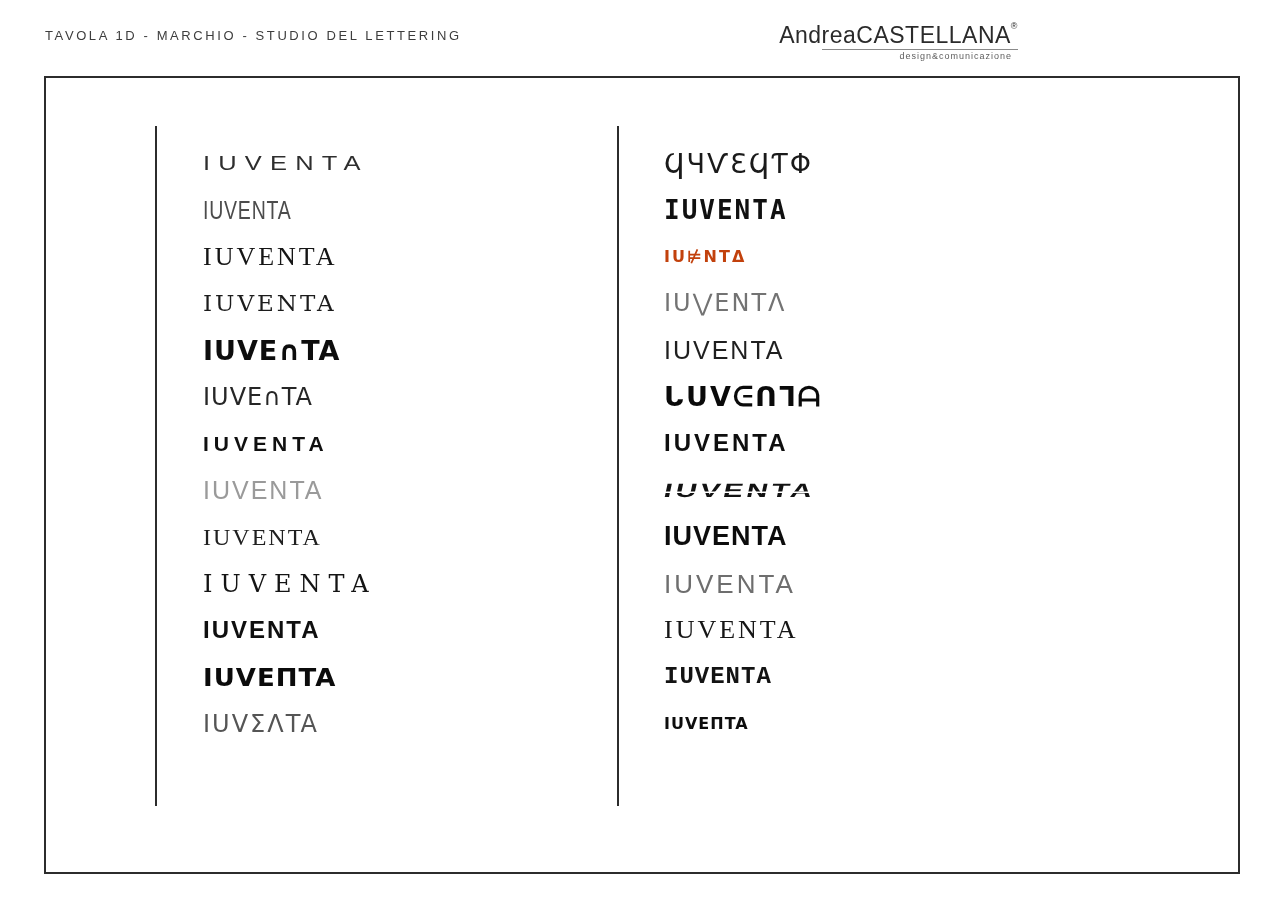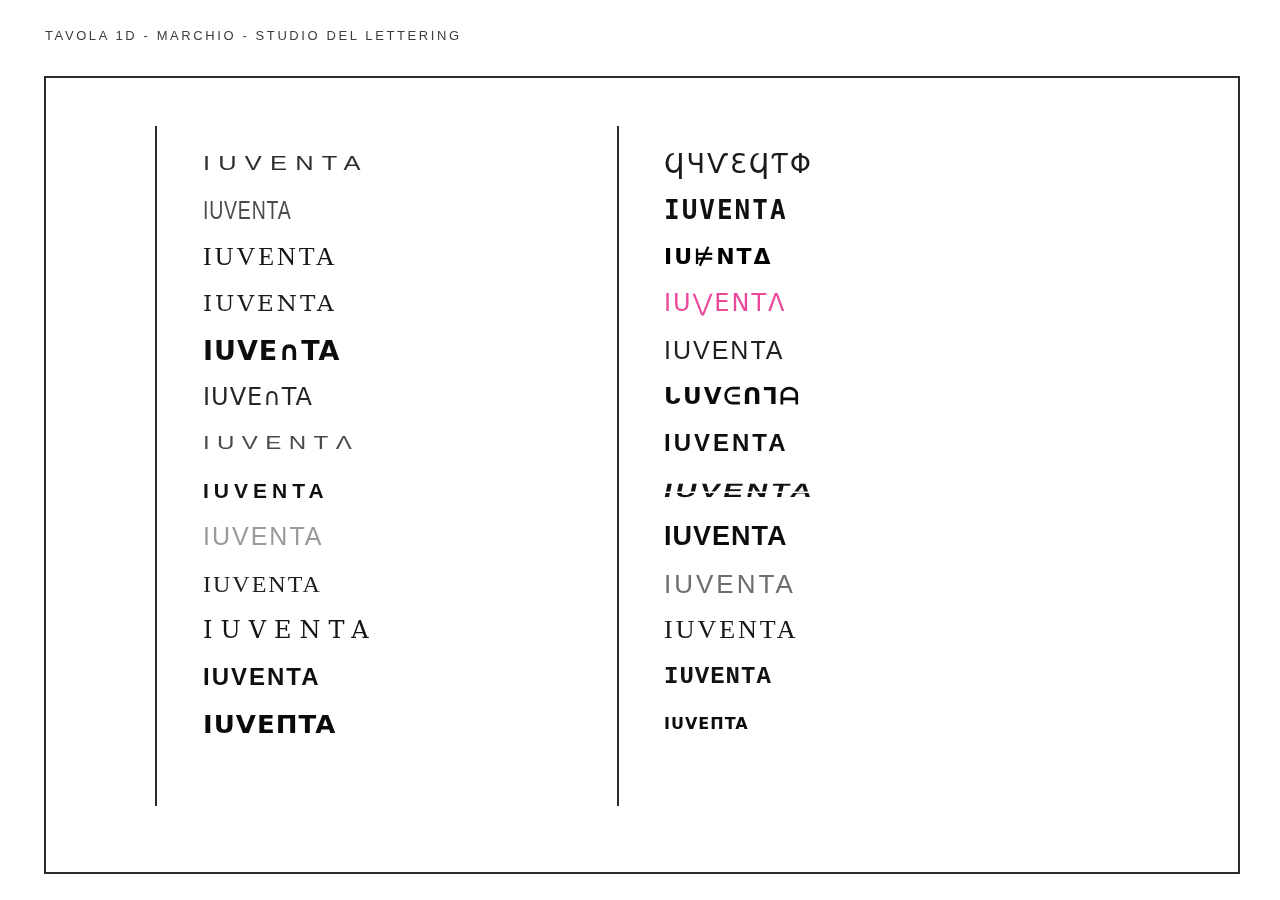--- a/index.html
+++ b/index.html
@@ -42,42 +42,47 @@
   .st-sans-light-gray{font-family:"Liberation Sans",sans-serif;font-size:25px;letter-spacing:2px;color:#9a9a9a;}
   .st-serif-light{font-family:"Liberation Serif",serif;font-size:24px;letter-spacing:2px;color:#202020;}
   .st-trajan-spaced{font-family:"DejaVu Serif",serif;font-size:24px;letter-spacing:8px;color:#141414;}
   .st-sans-bold{font-family:"Liberation Sans",sans-serif;font-weight:bold;font-size:24px;letter-spacing:2px;color:#0f0f0f;}
   .st-techno-bold{font-family:"DejaVu Sans",sans-serif;font-weight:bold;font-size:26px;letter-spacing:1px;color:#0b0b0b;transform:scaleY(.95);}
   .st-greek-thin{font-family:"DejaVu Sans",sans-serif;font-size:24px;letter-spacing:2px;color:#555555;}
 
   
   .st-curly-deco{font-family:"DejaVu Sans",sans-serif;font-size:27px;letter-spacing:2px;color:#1a1a1a;}
   .st-mono{font-family:"DejaVu Sans Mono",monospace;font-weight:bold;font-size:26px;letter-spacing:2px;color:#101010;}
-  .st-techno-ligature{font-family:"DejaVu Sans",sans-serif;font-weight:bold;font-size:22px;letter-spacing:2px;color:#000000;}
-  .st-techno-slant{font-family:"DejaVu Sans",sans-serif;font-size:24px;letter-spacing:2px;color:#ec4899;}
+  .st-techno-ligature{font-family:"DejaVu Sans",sans-serif;font-weight:bold;font-size:16px;letter-spacing:2px;color:#c2410c;}
+  .st-techno-slant{font-family:"DejaVu Sans",sans-serif;font-size:24px;letter-spacing:2px;color:#737373;}
   .st-sans-plain{font-family:"Liberation Sans",sans-serif;font-size:25px;letter-spacing:2px;color:#1f1f1f;}
-  .st-dot-deco{font-family:"DejaVu Sans",sans-serif;font-weight:bold;font-size:23px;letter-spacing:2px;color:#0a0a0a;}
+  .st-dot-deco{font-family:"DejaVu Sans",sans-serif;font-weight:bold;font-size:27px;letter-spacing:2px;color:#0a0a0a;}
   .st-bold-compact{font-family:"Liberation Sans",sans-serif;font-weight:bold;font-size:24px;letter-spacing:3px;color:#0e0e0e;}
   .st-speed-italic{font-family:"Liberation Sans",sans-serif;font-weight:bold;font-size:27px;letter-spacing:3px;color:#121212;
                    transform:skewX(-12deg) scale(1.1,.72);position:relative;}
   .st-speed-italic::after{content:"";position:absolute;left:-2px;right:-2px;top:54%;height:2px;background:#ffffff;}
   .st-bold-large{font-family:"Liberation Sans",sans-serif;font-weight:bold;font-size:27px;letter-spacing:1px;color:#0c0c0c;}
   .st-bauhaus-thin{font-family:"DejaVu Sans",sans-serif;font-size:26px;letter-spacing:3px;color:#2e2e2e;transform:scaleY(.9);}
   .st-light-wide{font-family:"Liberation Sans",sans-serif;font-size:26px;letter-spacing:3px;color:#6e6e6e;}
   .st-serif-times{font-family:"Liberation Serif",serif;font-size:26px;letter-spacing:3px;color:#161616;}
   .st-slab-typewriter{font-family:"Liberation Mono",monospace;font-weight:bold;font-size:24px;letter-spacing:1px;color:#131313;}
   .st-micro-techno{font-family:"DejaVu Sans",sans-serif;font-weight:bold;font-size:16px;letter-spacing:1px;color:#0d0d0d;}
 </style>
 </head>
 <body>
 
 <div class="stage">
 
   <div class="title">TAVOLA 1D - MARCHIO - STUDIO DEL LETTERING</div>
 
+  <div class="logo">
+    <div class="logo-name"><span>Andrea</span><span class="caps">CASTELLANA</span><sup>®</sup></div>
+    <div class="logo-rule"></div>
+    <div class="logo-tagline">design&amp;comunicazione</div>
+  </div>
 
   <div class="frame"></div>
   <div class="divider left"></div>
   <div class="divider right"></div>
 
   <div class="col col-left">
       <div class="row">
         <span class="txt st-engravers">IUVENTA</span>
       </div>
       <div class="row">
@@ -89,39 +94,39 @@
       <div class="row">
         <span class="txt st-serif-classic">IUVENTA</span>
       </div>
       <div class="row">
         <span class="txt st-rounded-bold">IUVE∩TA</span>
       </div>
       <div class="row">
         <span class="txt st-rounded-light">IUVE∩TA</span>
       </div>
       <div class="row">
-        <span class="txt st-thin-wide">IUVENTΛ</span>
-      </div>
-      <div class="row">
         <span class="txt st-geometric-bold">IUVENTA</span>
       </div>
       <div class="row">
         <span class="txt st-sans-light-gray">IUVENTA</span>
       </div>
       <div class="row">
         <span class="txt st-serif-light">IUVENTA</span>
       </div>
       <div class="row">
         <span class="txt st-trajan-spaced">IUVENTA</span>
       </div>
       <div class="row">
         <span class="txt st-sans-bold">IUVENTA</span>
       </div>
       <div class="row">
         <span class="txt st-techno-bold">IUVEΠTA</span>
+      </div>
+      <div class="row">
+        <span class="txt st-greek-thin">IUVΣΛTA</span>
       </div>
     </div>
   <div class="col col-right">
       <div class="row">
         <span class="txt st-curly-deco">ϤЧѴƐϤƬΦ</span>
       </div>
       <div class="row">
         <span class="txt st-mono">IUVENTA</span>
       </div>
       <div class="row">

